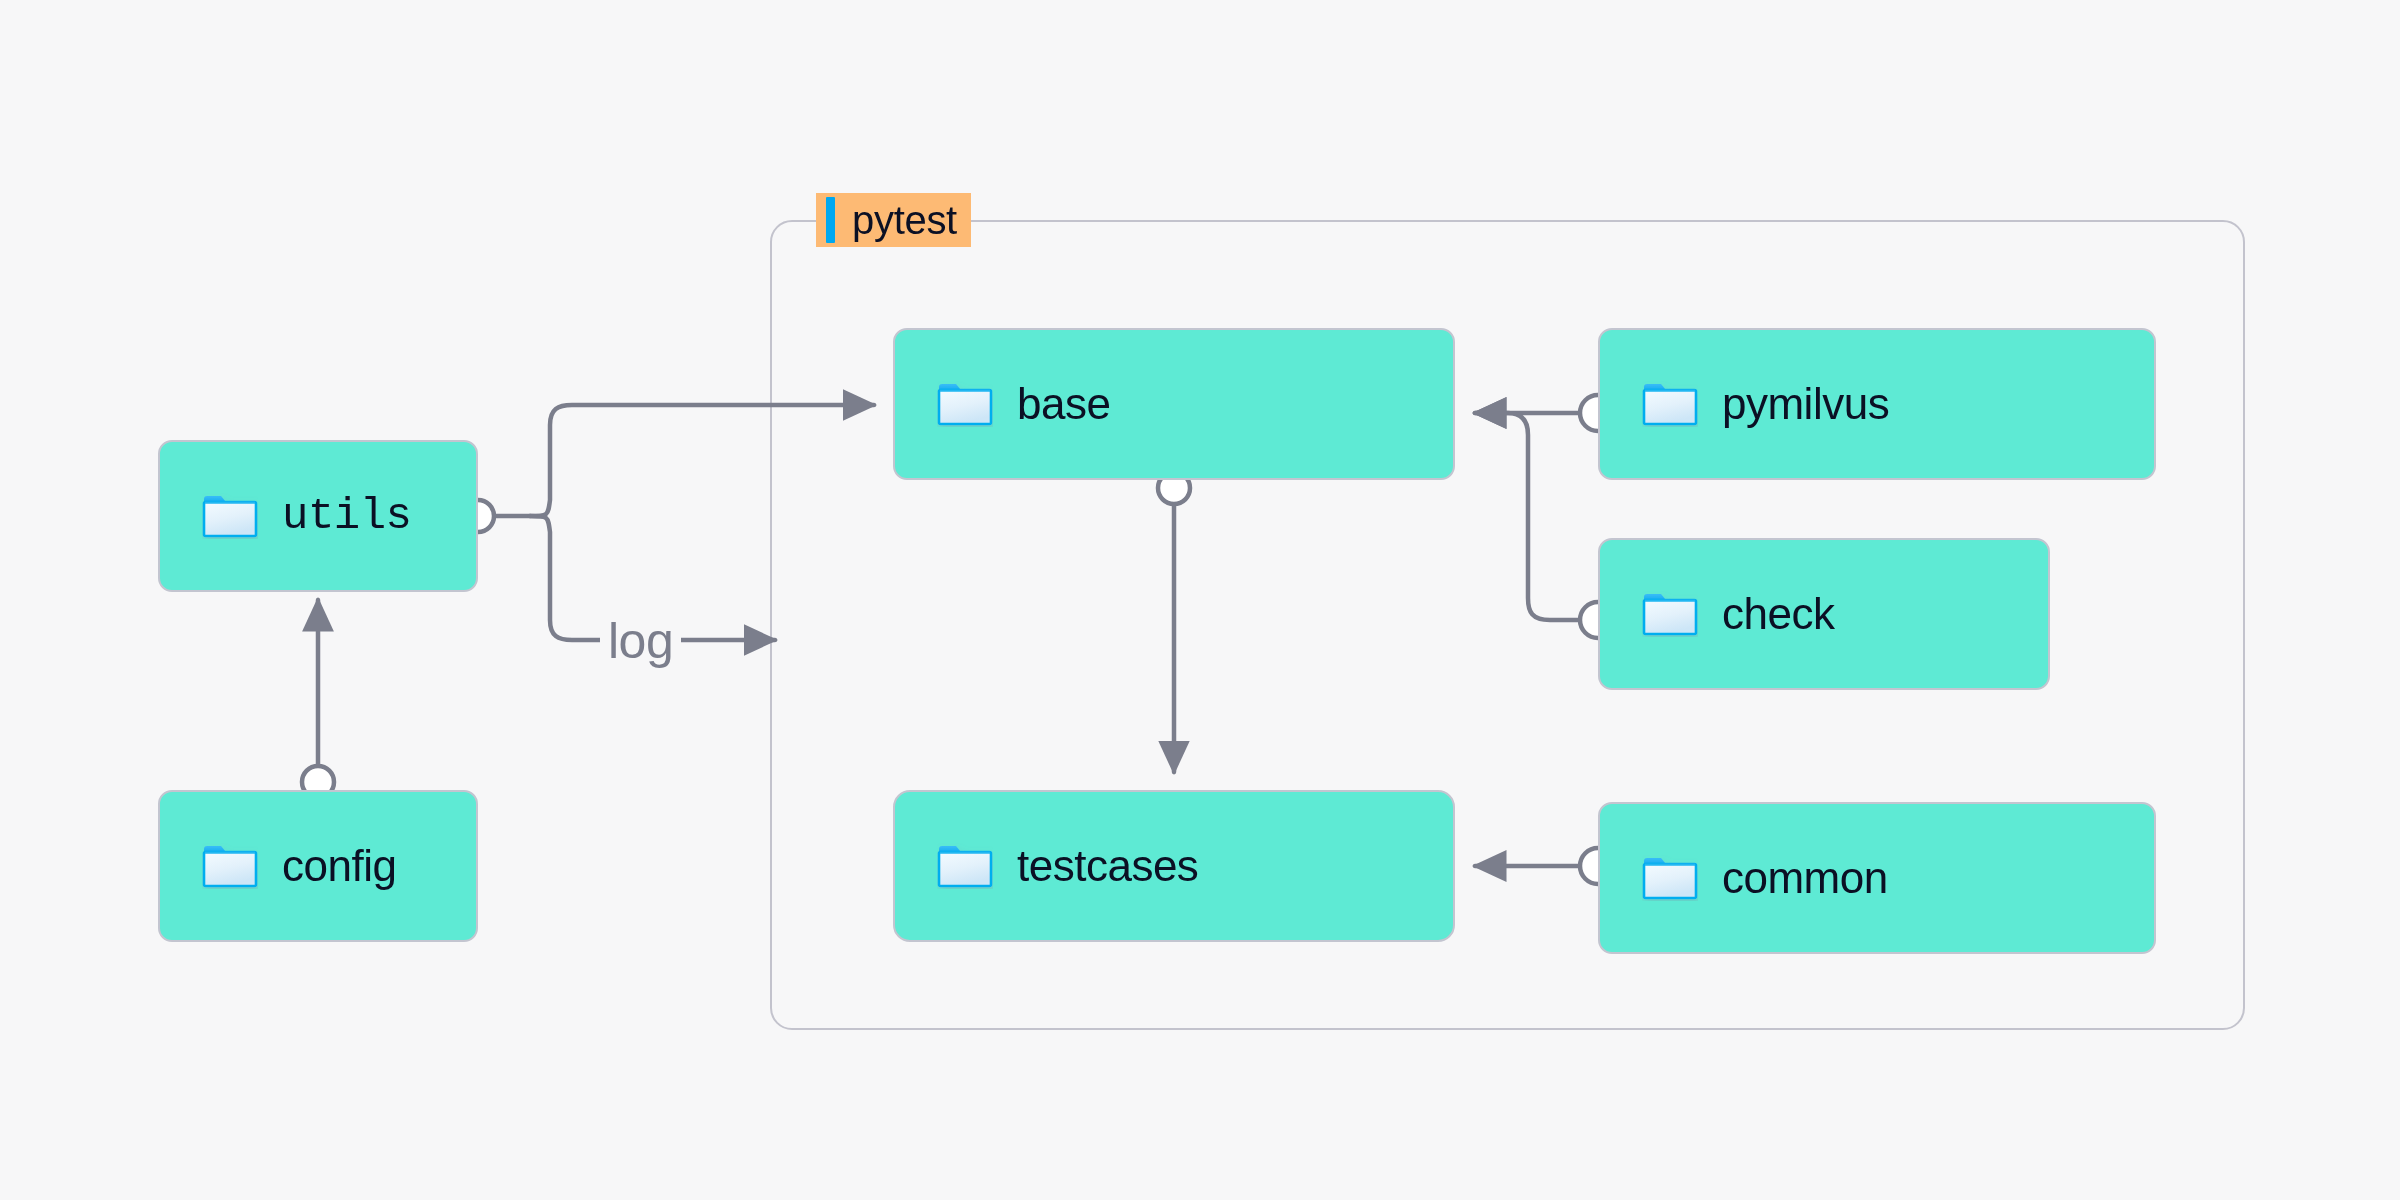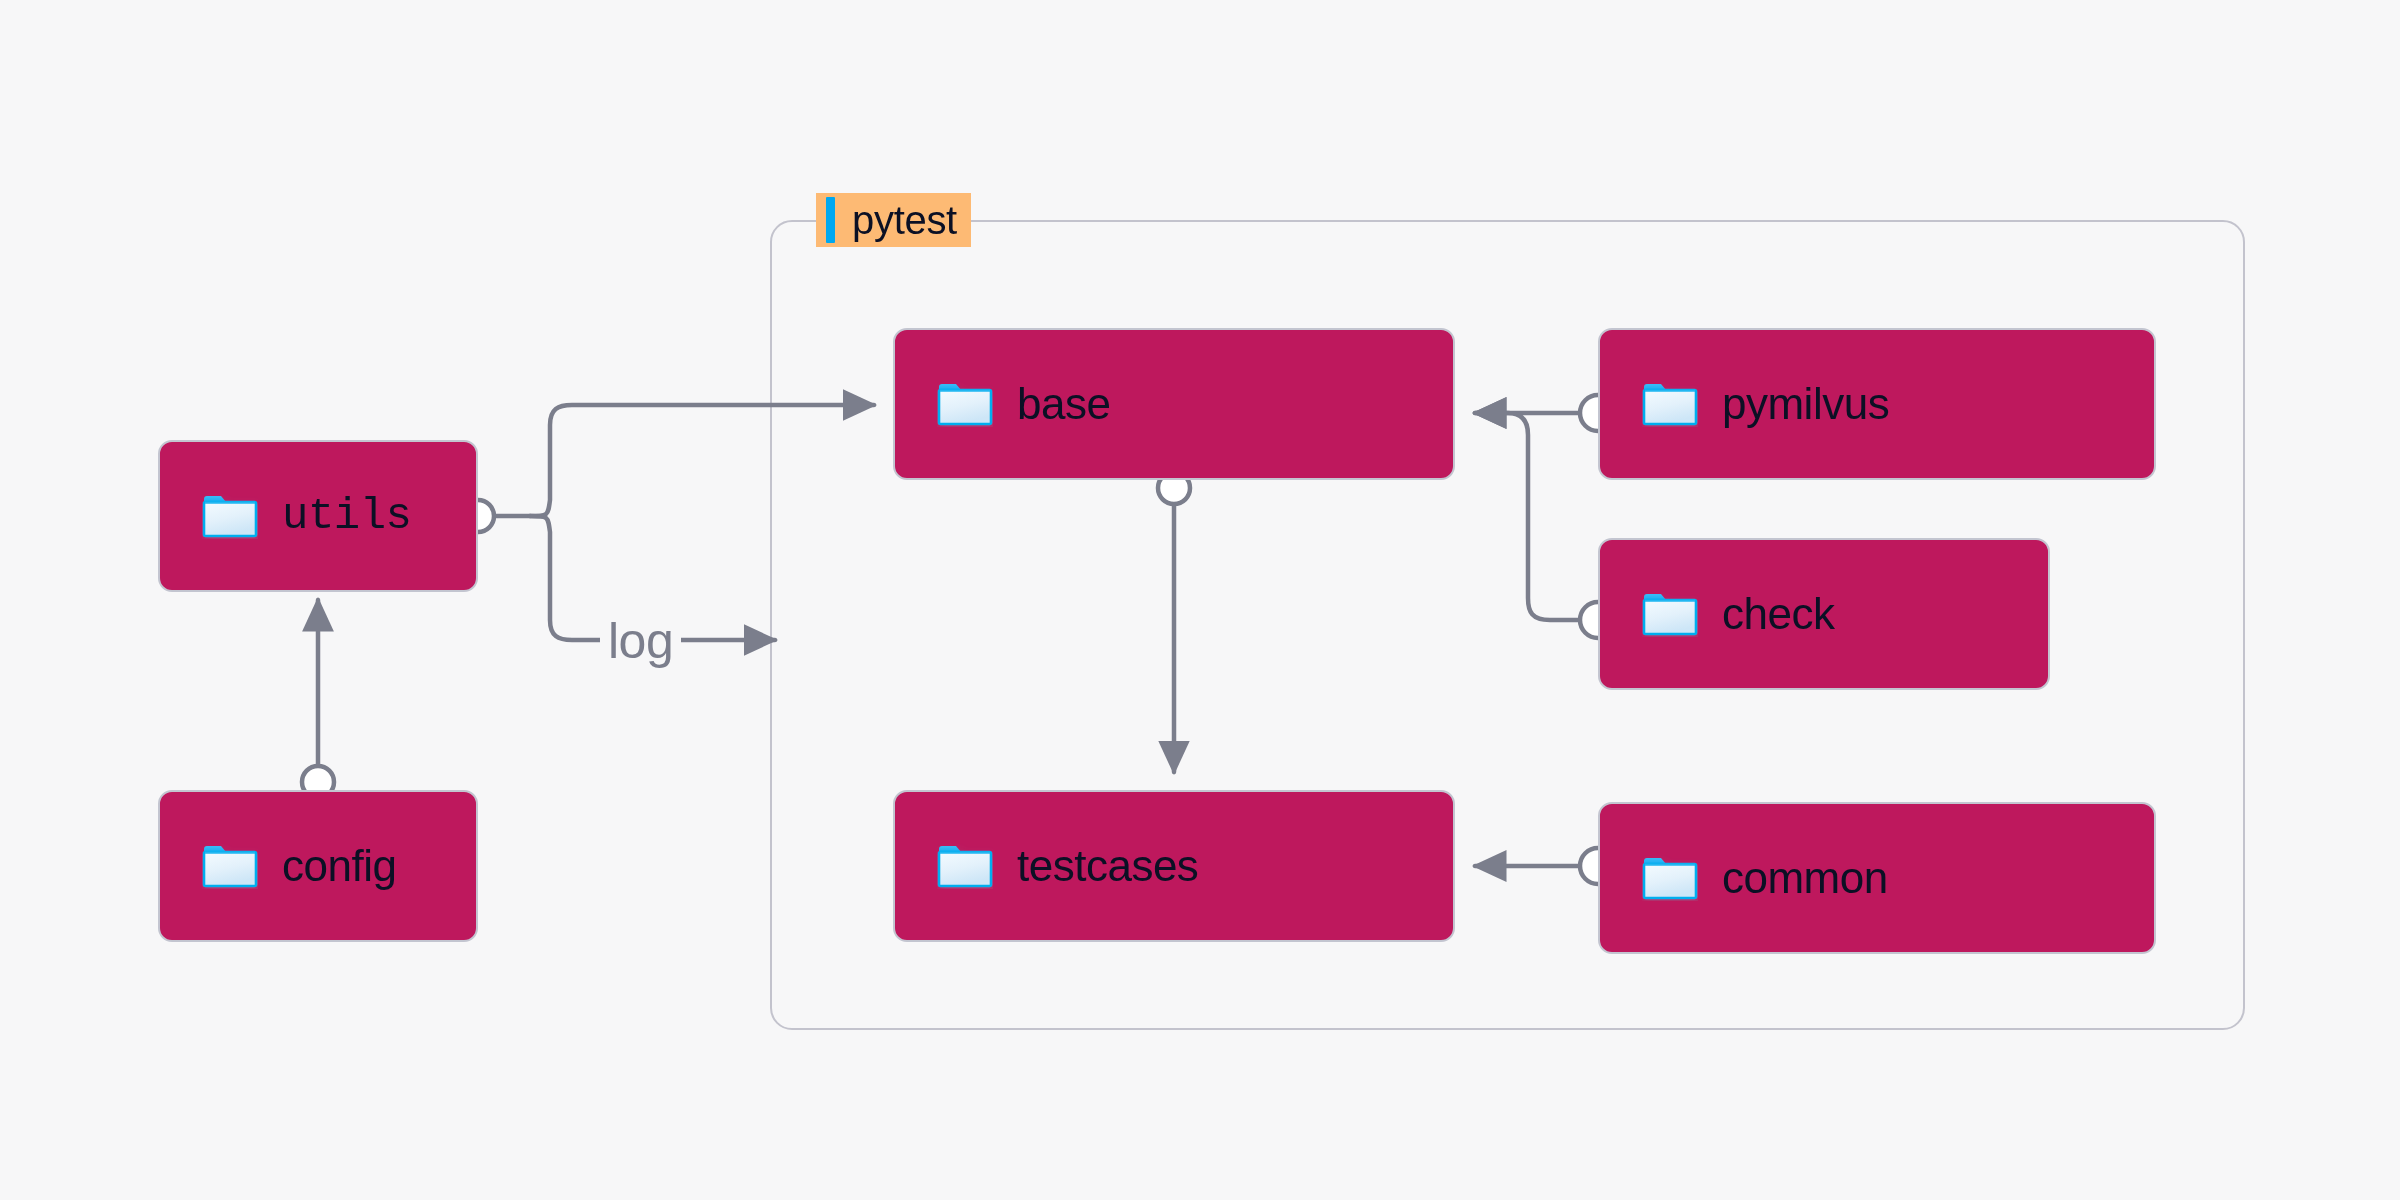--- a/index.html
+++ b/index.html
@@ -8,21 +8,21 @@
     background:#f7f7f8;
     font-family:"Liberation Sans","DejaVu Sans",sans-serif;
     overflow:hidden;
     position:relative;
   }
   #stage{position:absolute;left:0;top:0;width:2400px;height:1200px;}
   svg.layer{position:absolute;left:0;top:0;width:2400px;height:1200px;overflow:visible;}
   #edges{z-index:1;}
   .node{
     position:absolute;
-    background:#be185d;
+    background:#5eead4;
     border:2px solid #c3c5d0;
     border-radius:14px;
     box-sizing:border-box;
     display:flex;align-items:center;
     z-index:3;
   }
   .node-inner{display:flex;align-items:center;gap:24px;padding-left:42px;}
   .node-label{
     font-size:44px;
     color:#0b1024;
@@ -169,21 +169,21 @@
         <g filter="url(#iconShadow)">
           <path d="M2 10 L2 6 Q2 3 5 3 L19 3 L24 9 L24 12 Z" fill="url(#folderTab)"></path>
           <rect x="2" y="9" width="52" height="34" rx="1.5" fill="url(#folderGrad)" stroke="#00aeef" stroke-width="2.6"></rect>
           <path d="M3 9.8 L53 9.8" stroke="#26b8f2" stroke-width="2" opacity="0.9"></path>
         </g>
       </svg>
       <span class="node-label">base</span>
     </div>
   </div>
 
-  <div class="node" style="left:893px;top:790px;width:562px;height:152px;">
+  <div class="node" style="left:893px;top:790px;width:562px;height:152px;border-radius:17px;">
     <div class="node-inner">
       <svg class="folder-icon" viewBox="0 0 56 46">
         <g filter="url(#iconShadow)">
           <path d="M2 10 L2 6 Q2 3 5 3 L19 3 L24 9 L24 12 Z" fill="url(#folderTab)"></path>
           <rect x="2" y="9" width="52" height="34" rx="1.5" fill="url(#folderGrad)" stroke="#00aeef" stroke-width="2.6"></rect>
           <path d="M3 9.8 L53 9.8" stroke="#26b8f2" stroke-width="2" opacity="0.9"></path>
         </g>
       </svg>
       <span class="node-label">testcases</span>
     </div>

